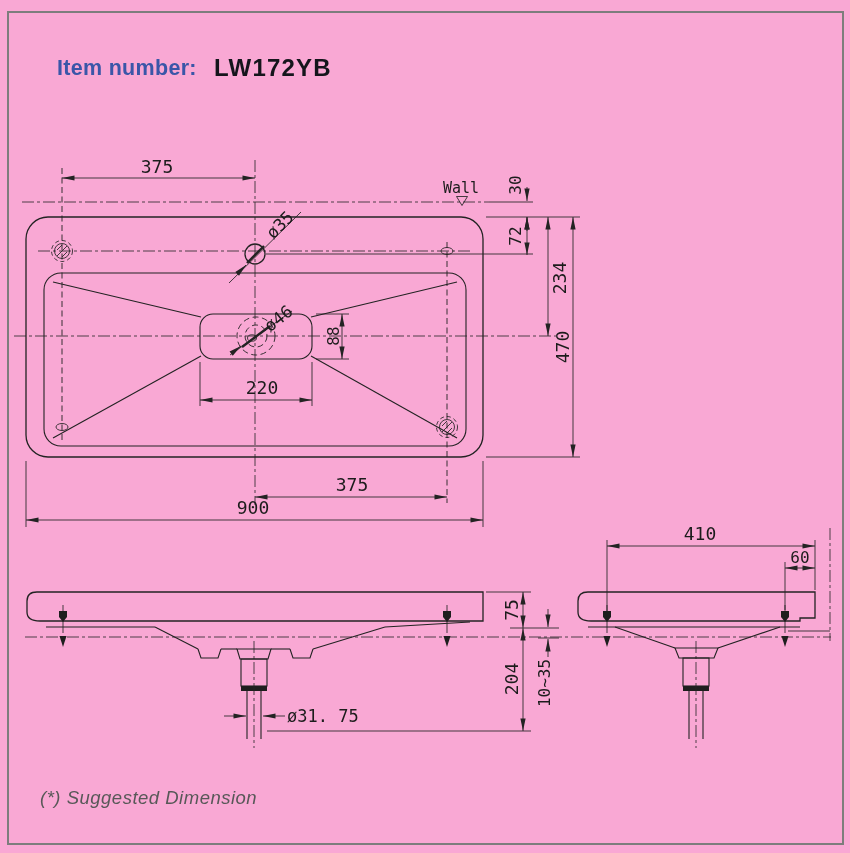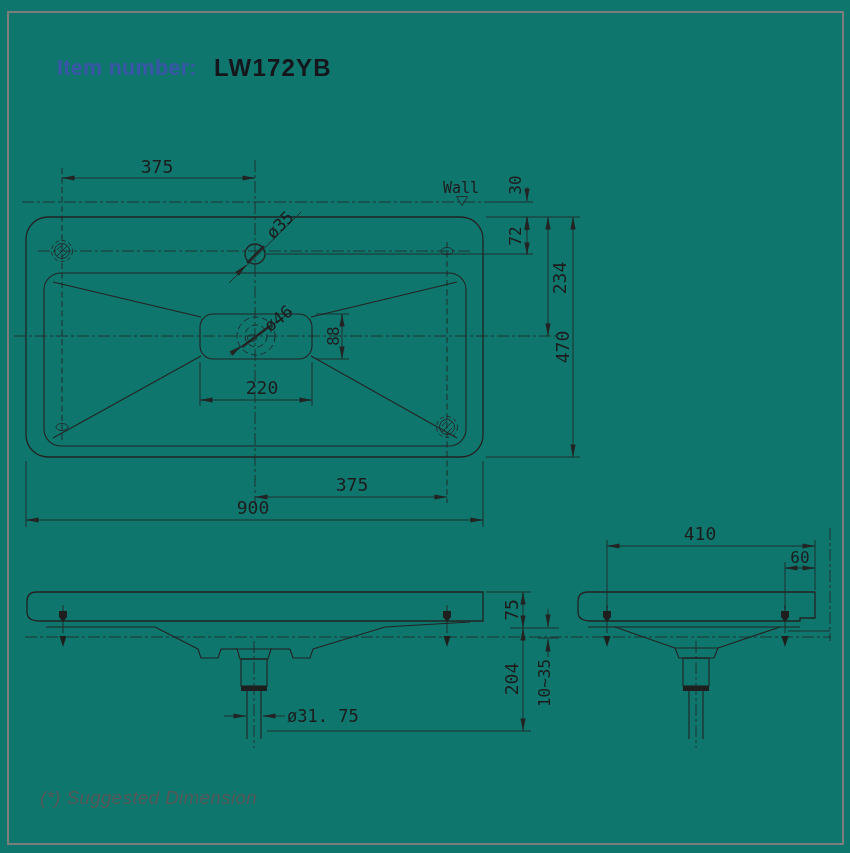--- a/index.html
+++ b/index.html
@@ -1,16 +1,16 @@
 <!DOCTYPE html>
 <html><head>
 <meta charset="utf-8">
 <style>
   html,body{margin:0;padding:0;background:#ffffff;}
-  .page{position:relative;width:850px;height:853px;background:#0f766e;overflow:hidden;}
+  .page{position:relative;width:850px;height:853px;background:#f9a8d4;overflow:hidden;}
   svg text{user-select:none;}
   .out   {fill:none;stroke:#232323;stroke-width:1.3;}
   .obj   {fill:none;stroke:#232323;stroke-width:1.1;}
   .thin  {fill:none;stroke:#232323;stroke-width:0.85;}
   .dim   {fill:none;stroke:#232323;stroke-width:0.85;}
   .cl    {fill:none;stroke:#232323;stroke-width:0.8;stroke-dasharray:12 3 3 3;}
   .hid   {fill:none;stroke:#232323;stroke-width:0.9;stroke-dasharray:6 3.5;}
   .solidfill{fill:#1e1e1e;stroke:none;}
   .dimtxt{font-family:"DejaVu Sans Mono",monospace;fill:#1c1c1c;font-size:18px;}
   .dimtxt-sm{font-family:"DejaVu Sans Mono",monospace;fill:#1c1c1c;font-size:16px;}

